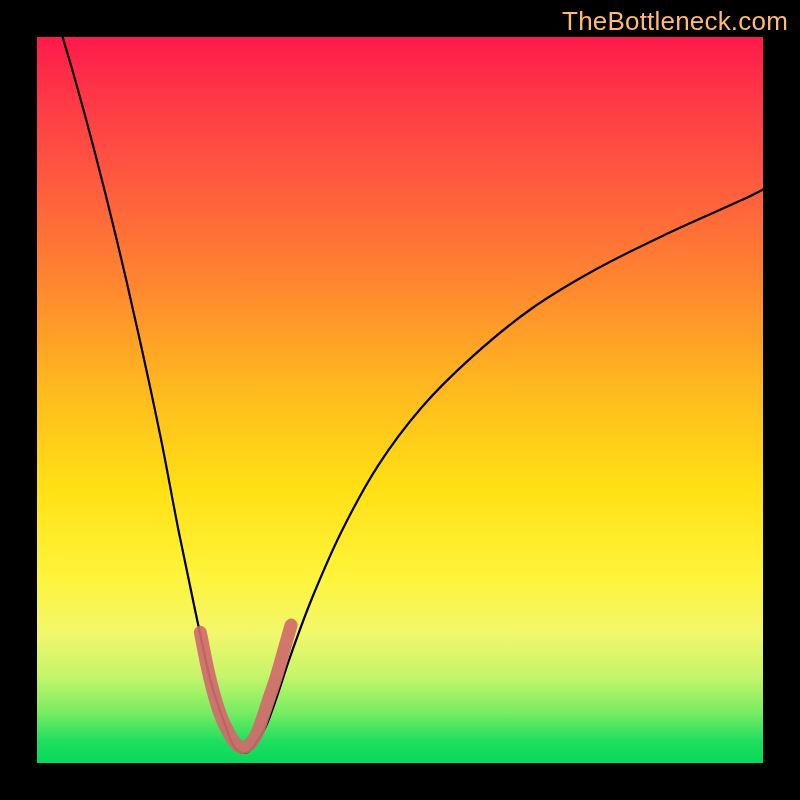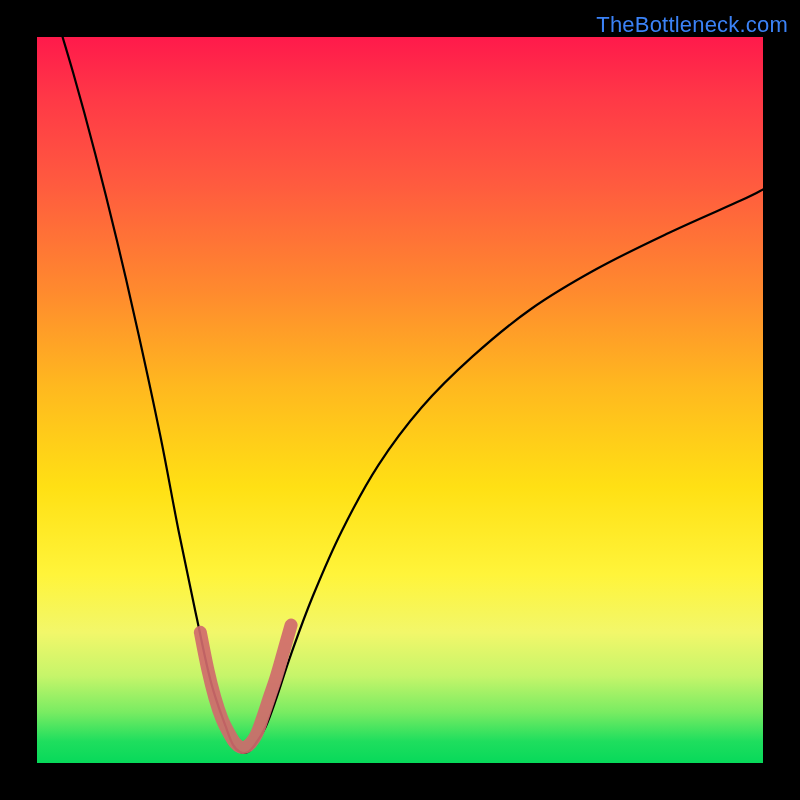--- a/index.html
+++ b/index.html
@@ -37,24 +37,24 @@
       #f2f76a 82%,
       #c6f56a 88%,
       #79ec62 93%,
       #1fde5e 97%,
       #07d95a 100%
     );
     overflow: hidden;
   }
   .watermark {
     position: absolute;
-    top: 12px;
+    top: 6px;
     right: 12px;
-    color: #3b82f6;
-    font-size: 22px;
+    color: #fdba74;
+    font-size: 26px;
     font-weight: 500;
     letter-spacing: 0.2px;
     user-select: none;
   }
   svg.curves {
     position: absolute;
     left: 0;
     top: 0;
     width: 726px;
     height: 726px;

